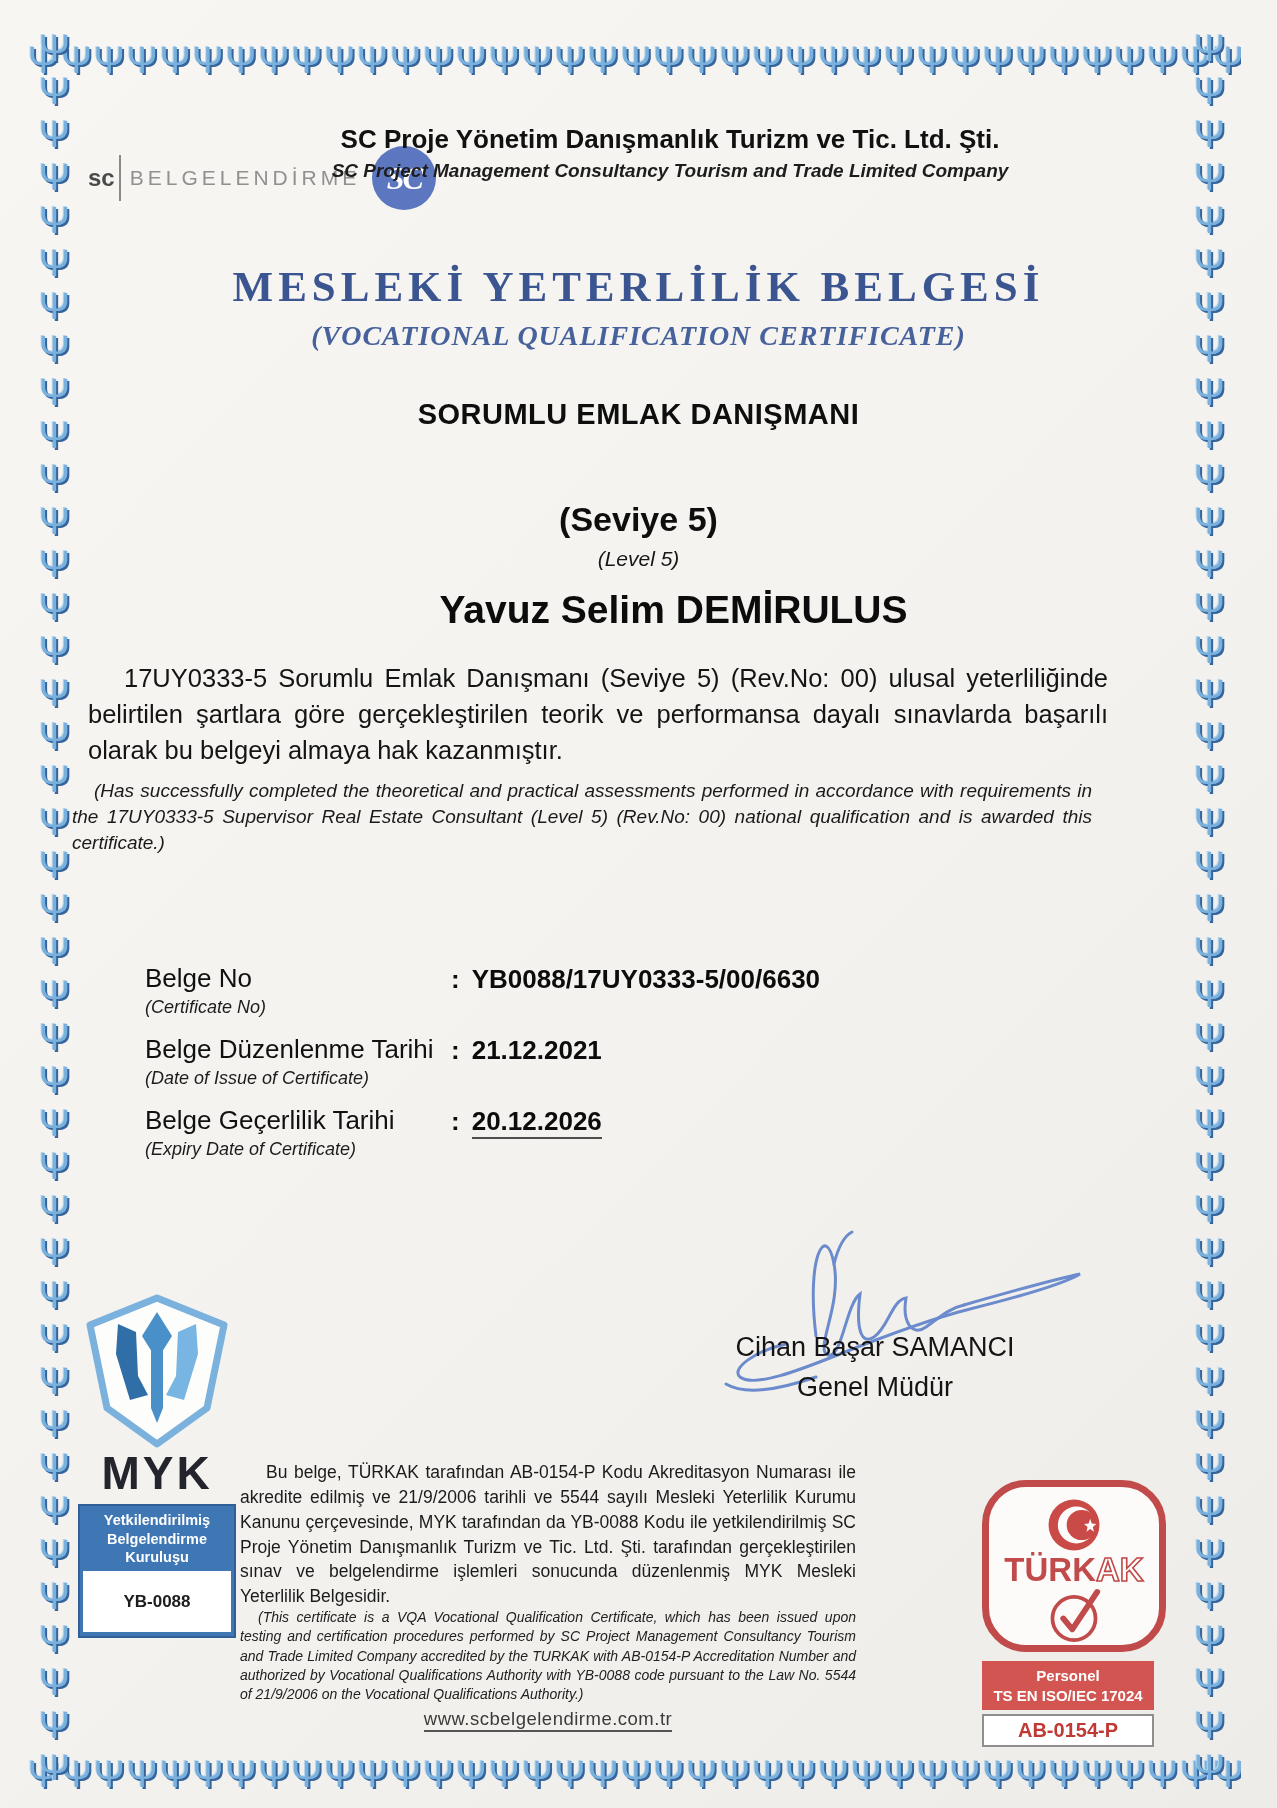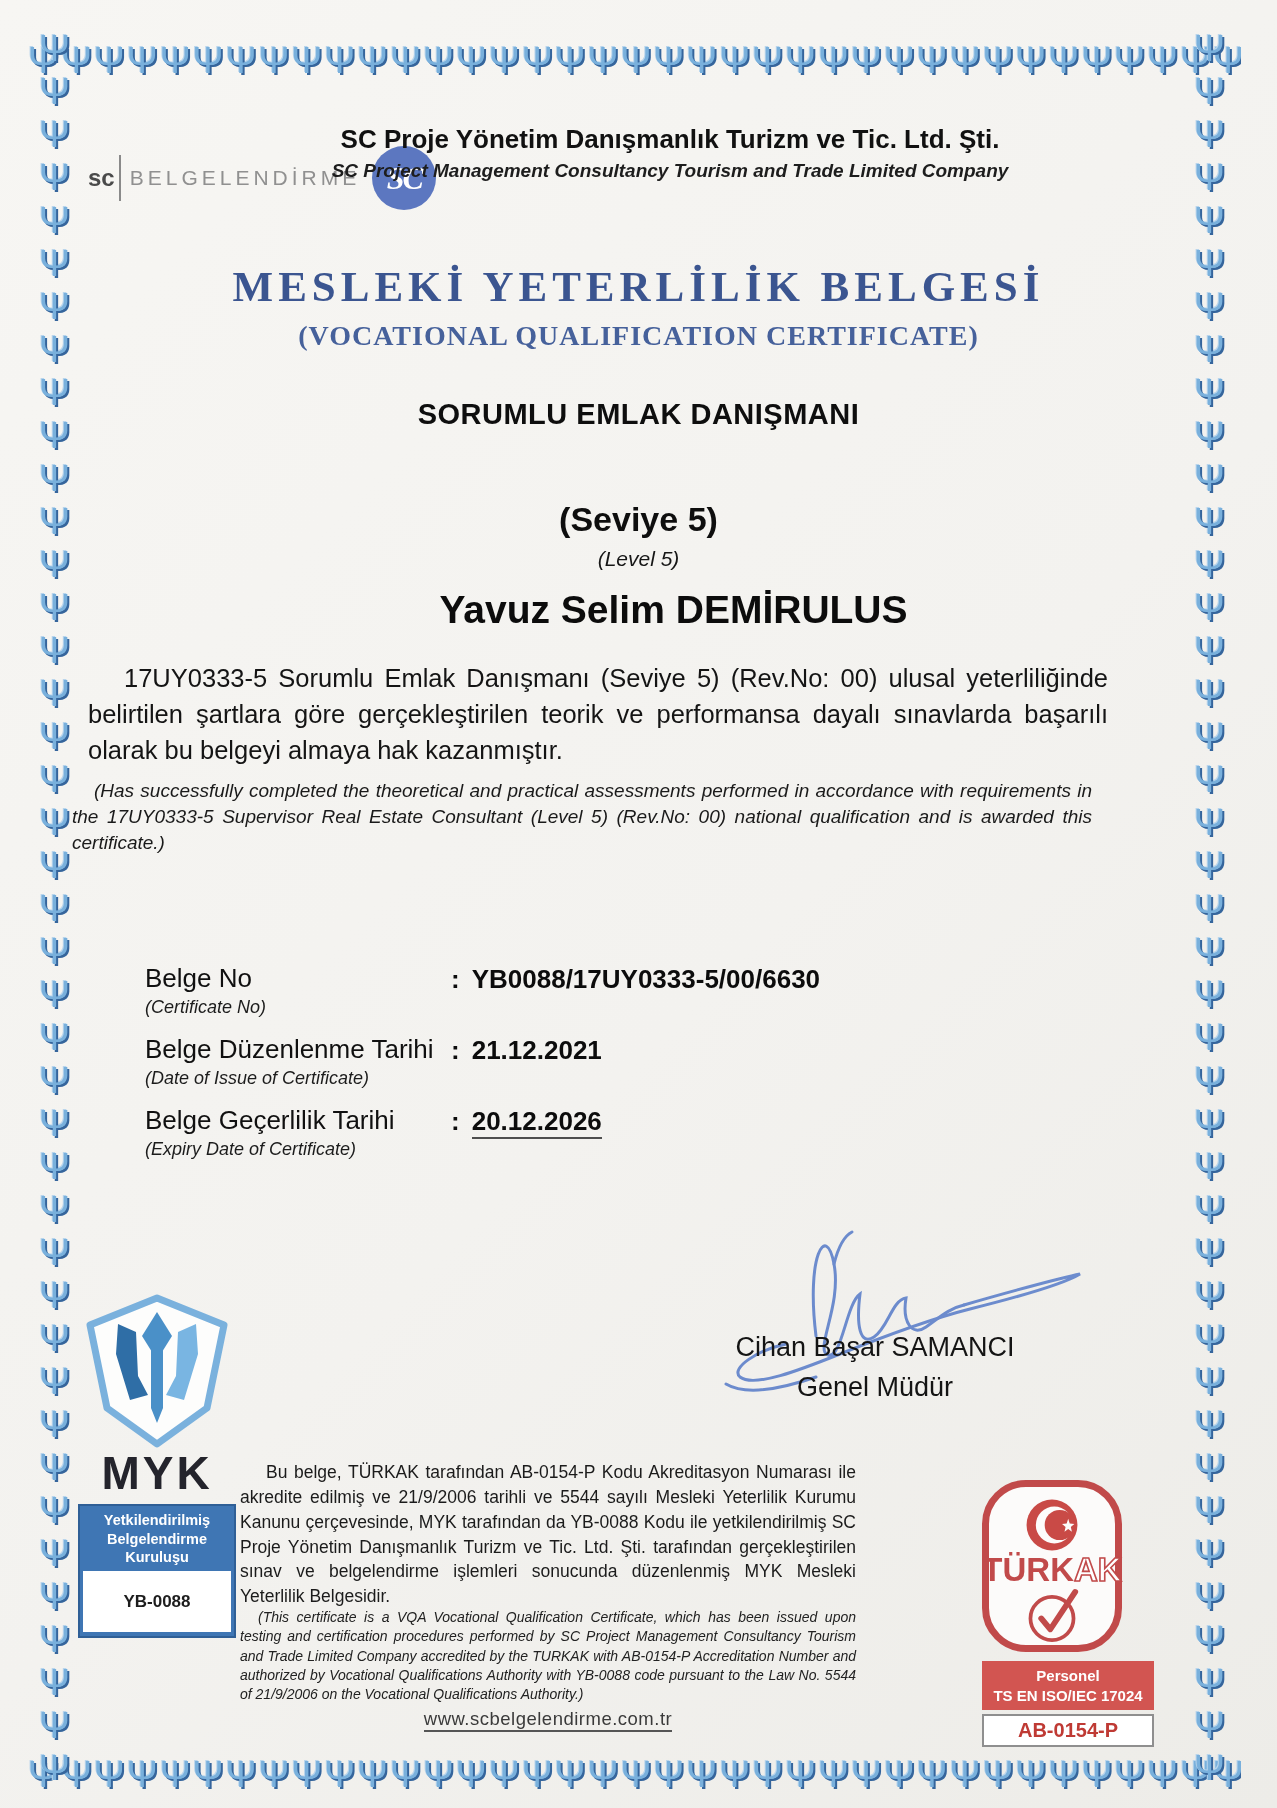--- a/index.html
+++ b/index.html
@@ -28,21 +28,21 @@
                     color:#fff; font-family:"Liberation Serif",serif; font-style:italic;
                     font-size:32px; font-weight:bold; letter-spacing:-2px; }
   #company { position:absolute; left:330px; top:124px; width:680px; text-align:center; }
   #company .tr { font-size:26px; font-weight:bold; color:#111; white-space:nowrap; }
   #company .en { font-size:19px; font-weight:bold; font-style:italic; color:#1d1d1d; margin-top:5px; white-space:nowrap; }
 
   
   .center { position:absolute; left:0; width:100%; text-align:center; }
   #titleTr { top:262px; font-family:"Liberation Serif",serif; font-weight:bold; font-size:43px;
              color:#3b5590; letter-spacing:5px; white-space:nowrap; }
-  #titleEn { top:320px; font-family:"Liberation Serif",serif; font-weight:bold; 
+  #titleEn { top:320px; font-family:"Liberation Serif",serif; font-weight:bold; font-style:italic;
              font-size:28px; color:#46619b; letter-spacing:1px; }
   #occTr { top:398px; font-size:29px; font-weight:bold; letter-spacing:0.5px; color:#0e0e0e; }
   #occEn { top:439px; font-size:20px; font-style:italic; font-weight:500; color:#1c1c1c; }
   #sevTr { top:500px; font-size:34px; font-weight:bold; color:#0e0e0e; }
   #sevEn { top:547px; font-size:21px; font-style:italic; font-weight:500; }
   #holder { top:588px; font-size:39px; font-weight:bold; color:#0c0c0c;margin-left:35px; }
 
   
   #bodyTr { position:absolute; left:88px; top:660px; width:1020px; font-size:25.5px;
             line-height:1.42; text-align:justify; text-indent:36px; color:#141414; }
@@ -77,21 +77,21 @@
   #footTr { position:absolute; left:240px; top:1460px; width:616px; font-size:17.5px;
             line-height:1.42; text-align:justify; text-indent:26px; color:#1b1b1b; }
   #footEn { position:absolute; left:240px; top:1608px; width:616px; font-size:14px; font-style:italic;
             line-height:1.38; text-align:justify; text-indent:18px; color:#222; }
   #site { position:absolute; left:240px; top:1708px; width:616px; text-align:center; }
   #site span { font-size:18.5px; color:#3a3a3a; letter-spacing:0.5px;
                border-bottom:2px solid #555; padding-bottom:1px; }
 
   
   #turkak { position:absolute; left:982px; top:1480px; width:172px; text-align:center; }
-  #turkak .emblem { width:140px; height:172px; border:7px solid #c14a4a; border-radius:44px;
+  #turkak .emblem { width:184px; height:172px; border:7px solid #c14a4a; border-radius:44px;
                     background:#fcfbfa; display:flex; flex-direction:column; align-items:center; }
   #turkak .brand { font-size:33px; font-weight:800; letter-spacing:0; line-height:1; margin-top:1px; }
   #turkak .brand .solid { color:#c14a4a; }
   #turkak .brand .outline { color:#fff; -webkit-text-stroke:1.6px #c14a4a; text-shadow:0 0 1px #c14a4a; }
   #turkak .personel { margin-top:9px; background:#d25551; color:#fff; font-weight:bold;
                       font-size:15px; line-height:1.3; padding:5px 2px; }
   #turkak .abno { border:2px solid #8f8f8f; background:#fff; color:#bf3a34; font-size:20px;
                   font-weight:600; padding:3px 12px; margin-top:4px; }
 </style>
 </head>

